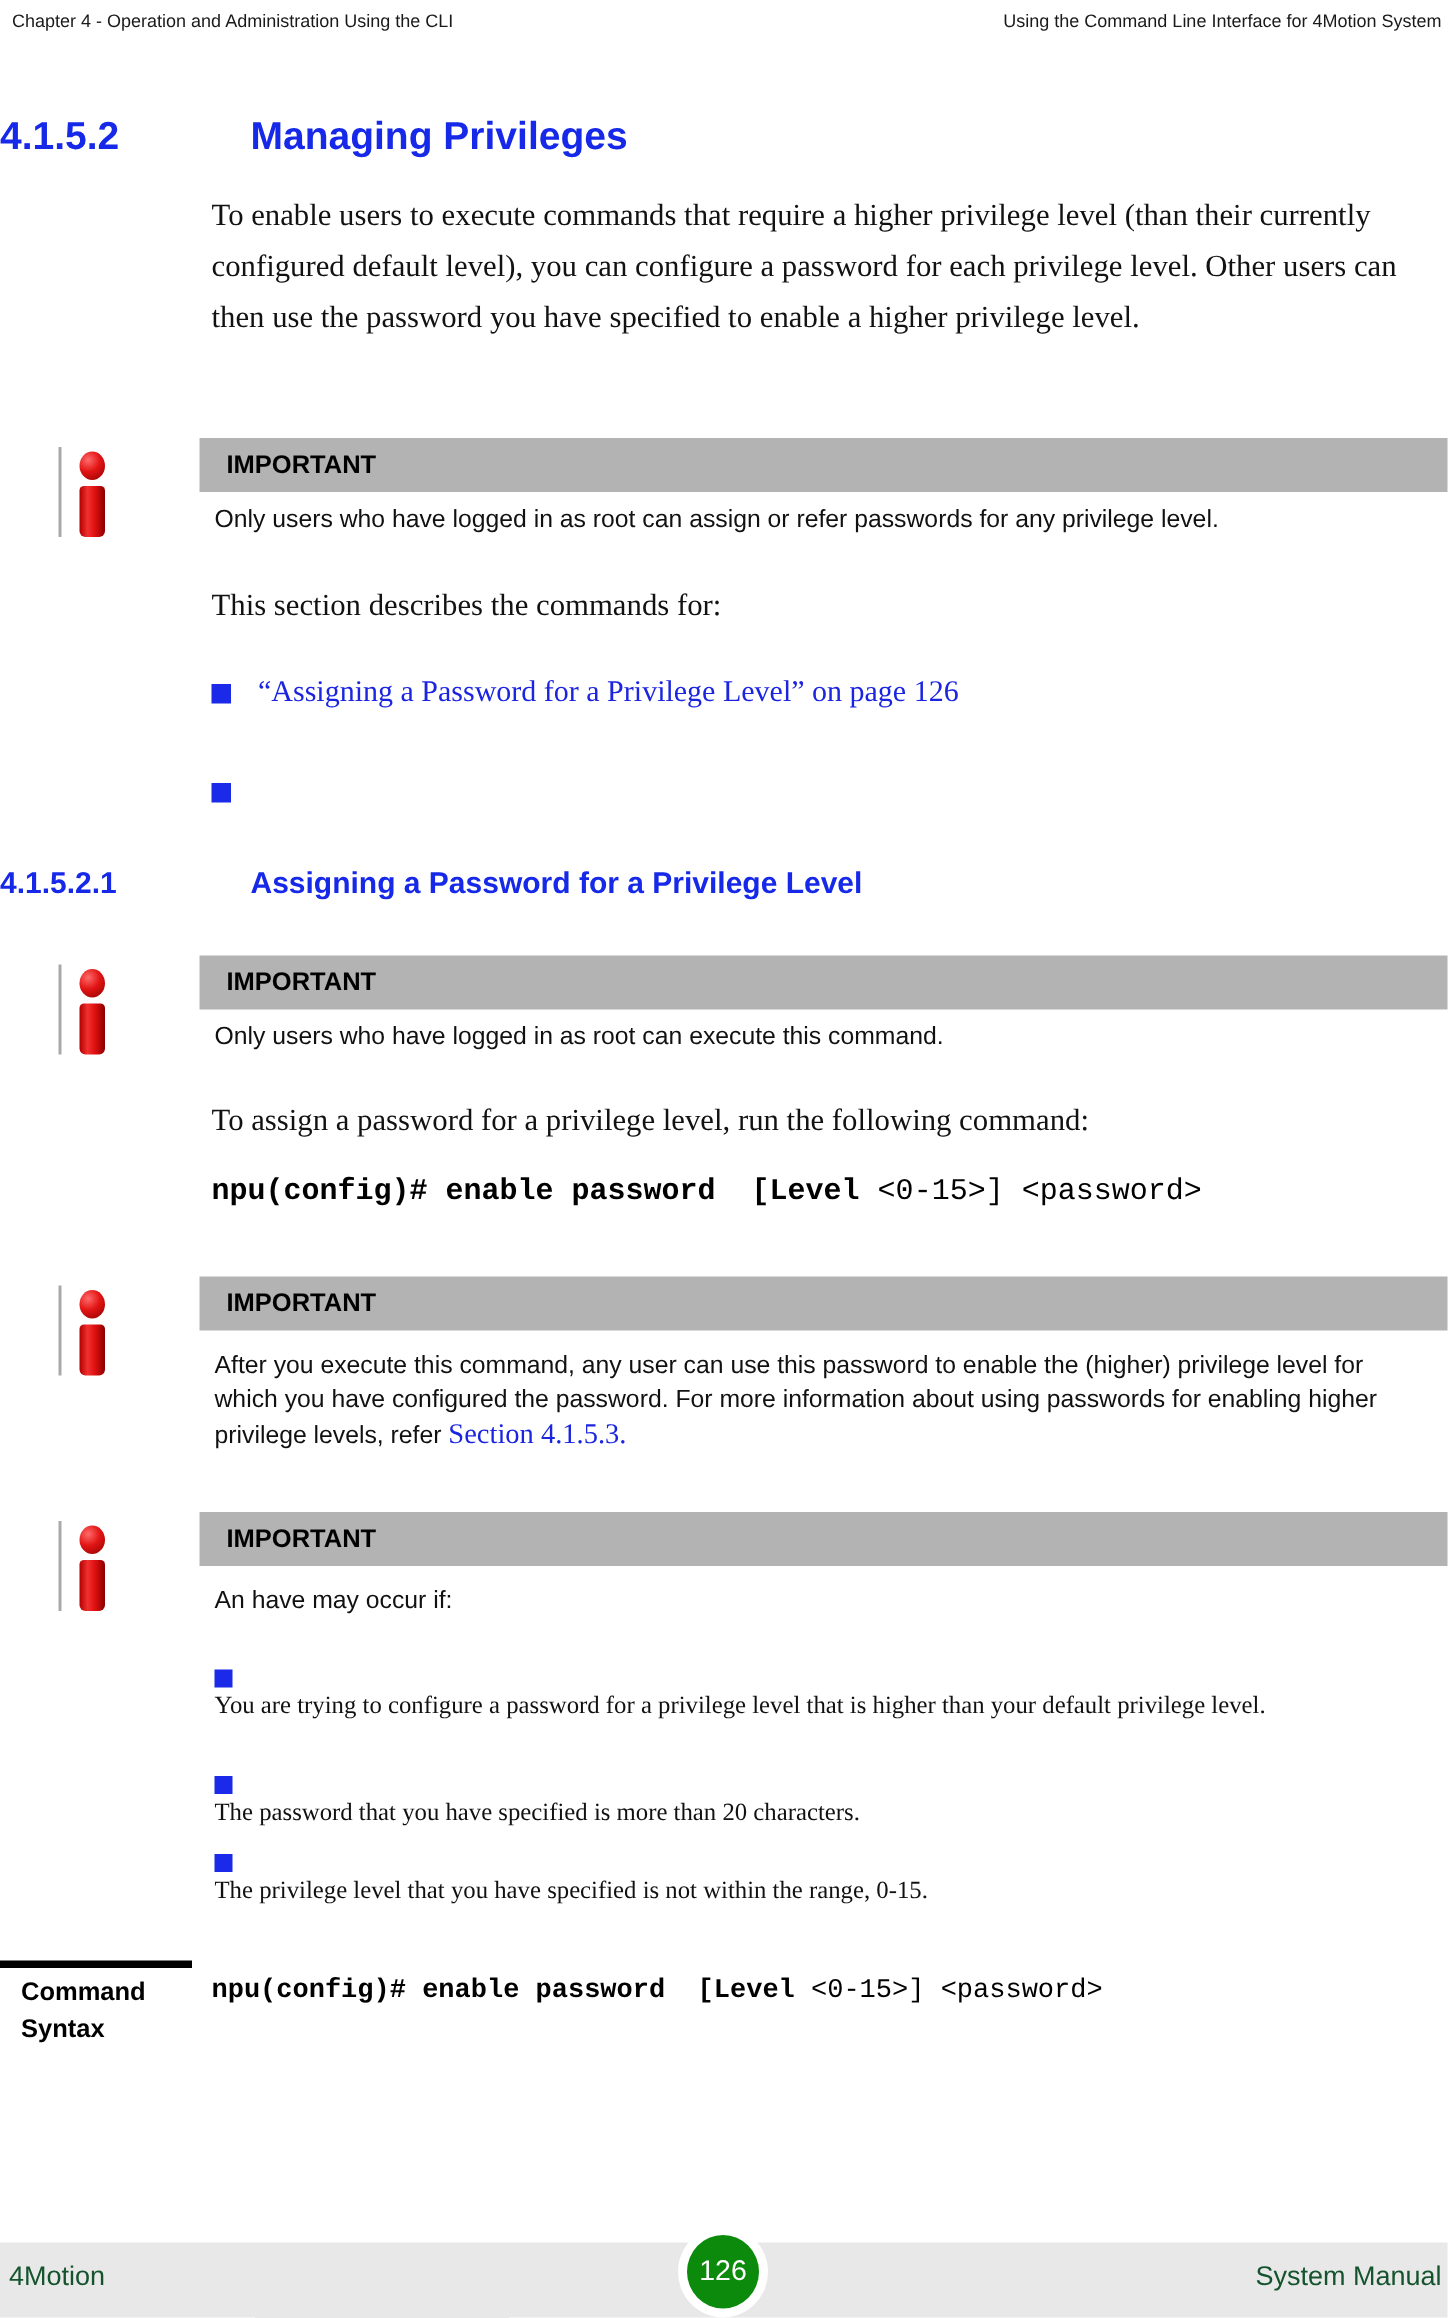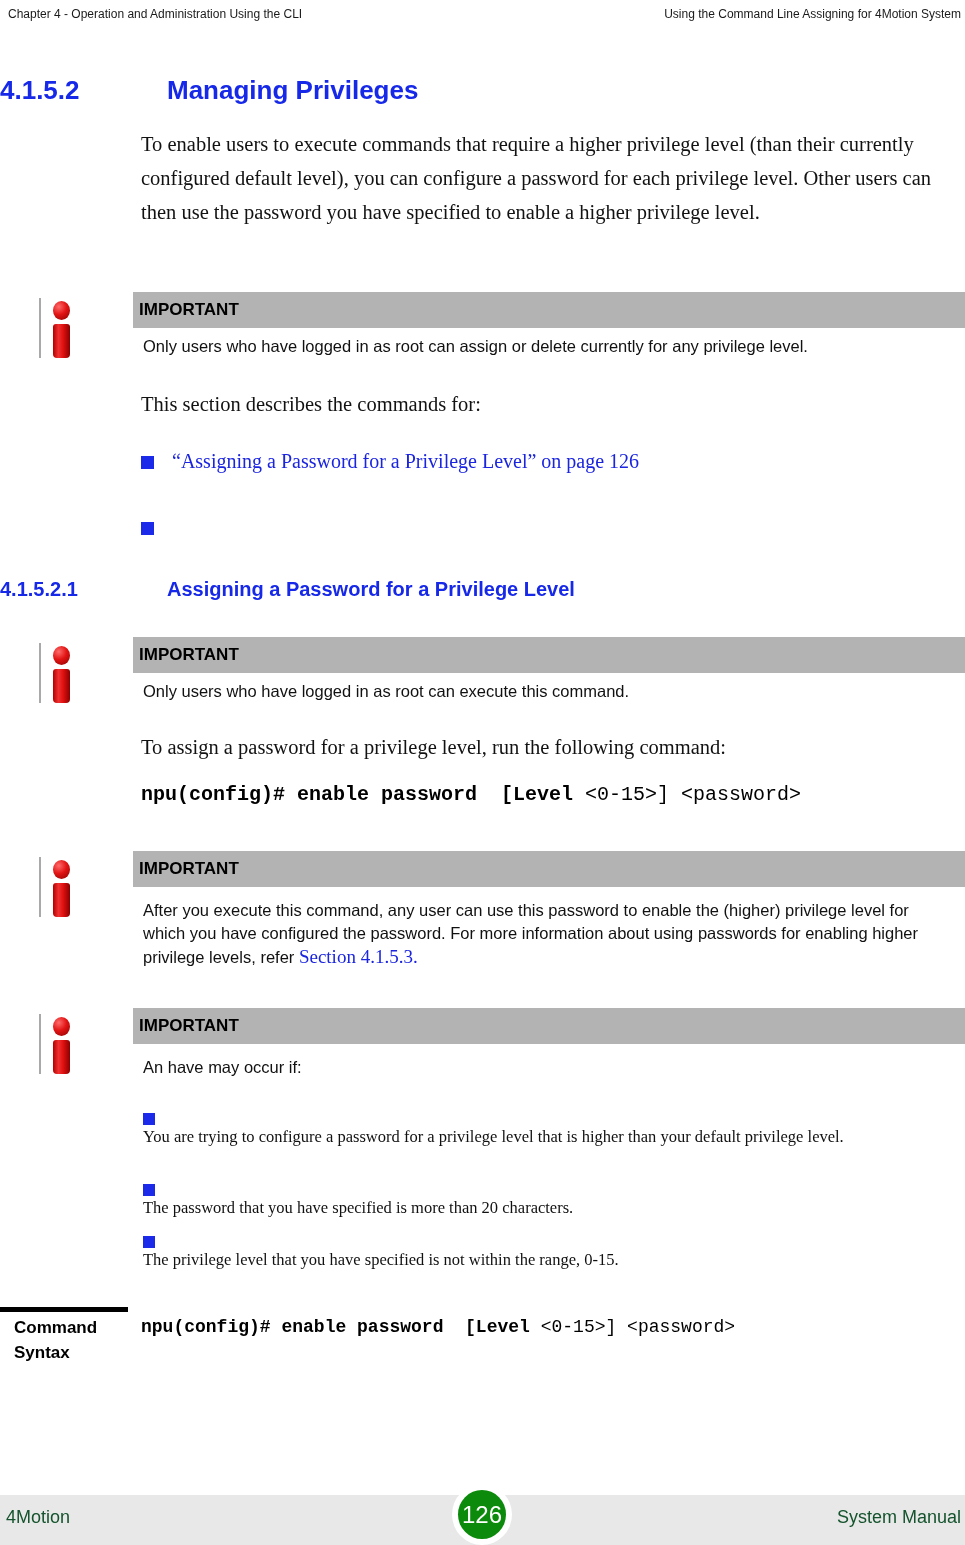--- a/index.html
+++ b/index.html
@@ -115,21 +115,21 @@
     left: 133px;
     width: 832px;
     height: 36px;
     background: #b3b3b3;
     font-family: "Liberation Sans", sans-serif;
     font-weight: bold;
     font-size: 17px;
     color: #000;
     display: flex;
     align-items: center;
-    padding-left: 6px;
+    padding-left: 18px;
     box-sizing: border-box;
   }
   .note-body {
     position: absolute;
     left: 143px;
     width: 812px;
     font-family: "Liberation Sans", sans-serif;
     font-size: 16.5px;
     line-height: 23px;
     color: #111;
@@ -229,49 +229,49 @@
     align-items: center;
     justify-content: center;
   }
   .page-badge .inner {
     width: 48px;
     height: 49px;
     border-radius: 50%;
     background: #0b8a0b;
     color: #ffffff;
     font-family: "Liberation Sans", sans-serif;
-    font-size: 24px;
+    font-size: 19px;
     display: flex;
     align-items: center;
     justify-content: center;
   }
 </style>
 </head>
 <body>
 
 <div class="running-header">
   <span class="rh-left">Chapter 4 - Operation and Administration Using the CLI</span>
-  <span class="rh-right">Using the Command Line Assigning for 4Motion System</span>
+  <span class="rh-right">Using the Command Line Interface for 4Motion System</span>
 </div>
 
 <div class="h2-row" style="top:75px;">
   <span class="h-num">4.1.5.2</span>
   <span class="h-text">Managing Privileges</span>
 </div>
 
 <div class="body-par" style="top:127px;">To enable users to execute commands that require a higher privilege level (than their currently configured default level), you can configure a password for each privilege level. Other users can then use the password you have specified to enable a higher privilege level.</div>
 
 <div class="note" style="top:292px;">
   <div class="note-icon">
     <div class="rule"></div>
       <div class="dot"></div>
       <div class="stem"></div>
   </div>
   <div class="note-bar" style="top:0;">IMPORTANT</div>
-  <div class="note-body" style="top:43px;">Only users who have logged in as root can assign or delete currently for any privilege level.</div>
+  <div class="note-body" style="top:43px;">Only users who have logged in as root can assign or refer passwords for any privilege level.</div>
 </div>
 
 <div class="body-par" style="top:387px;">This section describes the commands for:</div>
 
 <div class="xref-item" style="top:450px;">
   <span class="sq"></span>
   <span>“Assigning a Password for a Privilege Level” on page 126</span>
 </div>
 <div class="xref-item" style="top:516px;">
   <span class="sq"></span>

